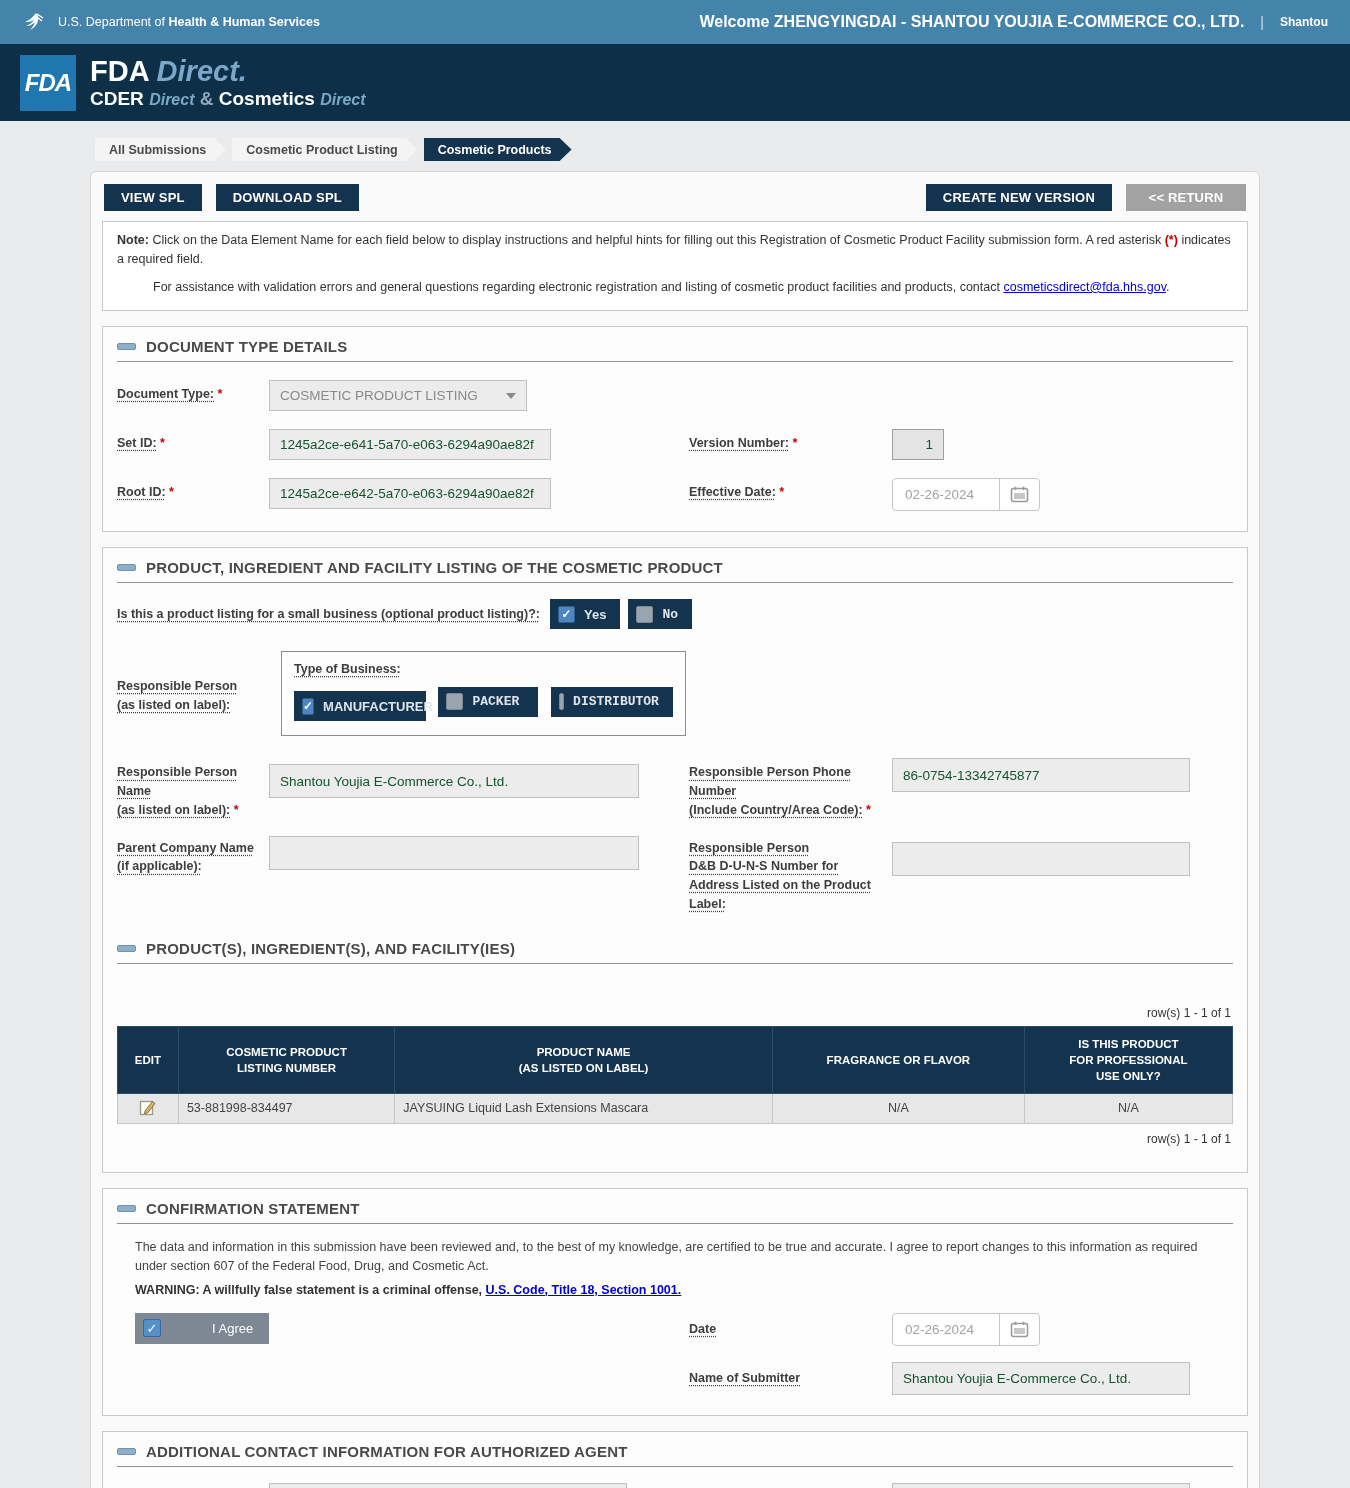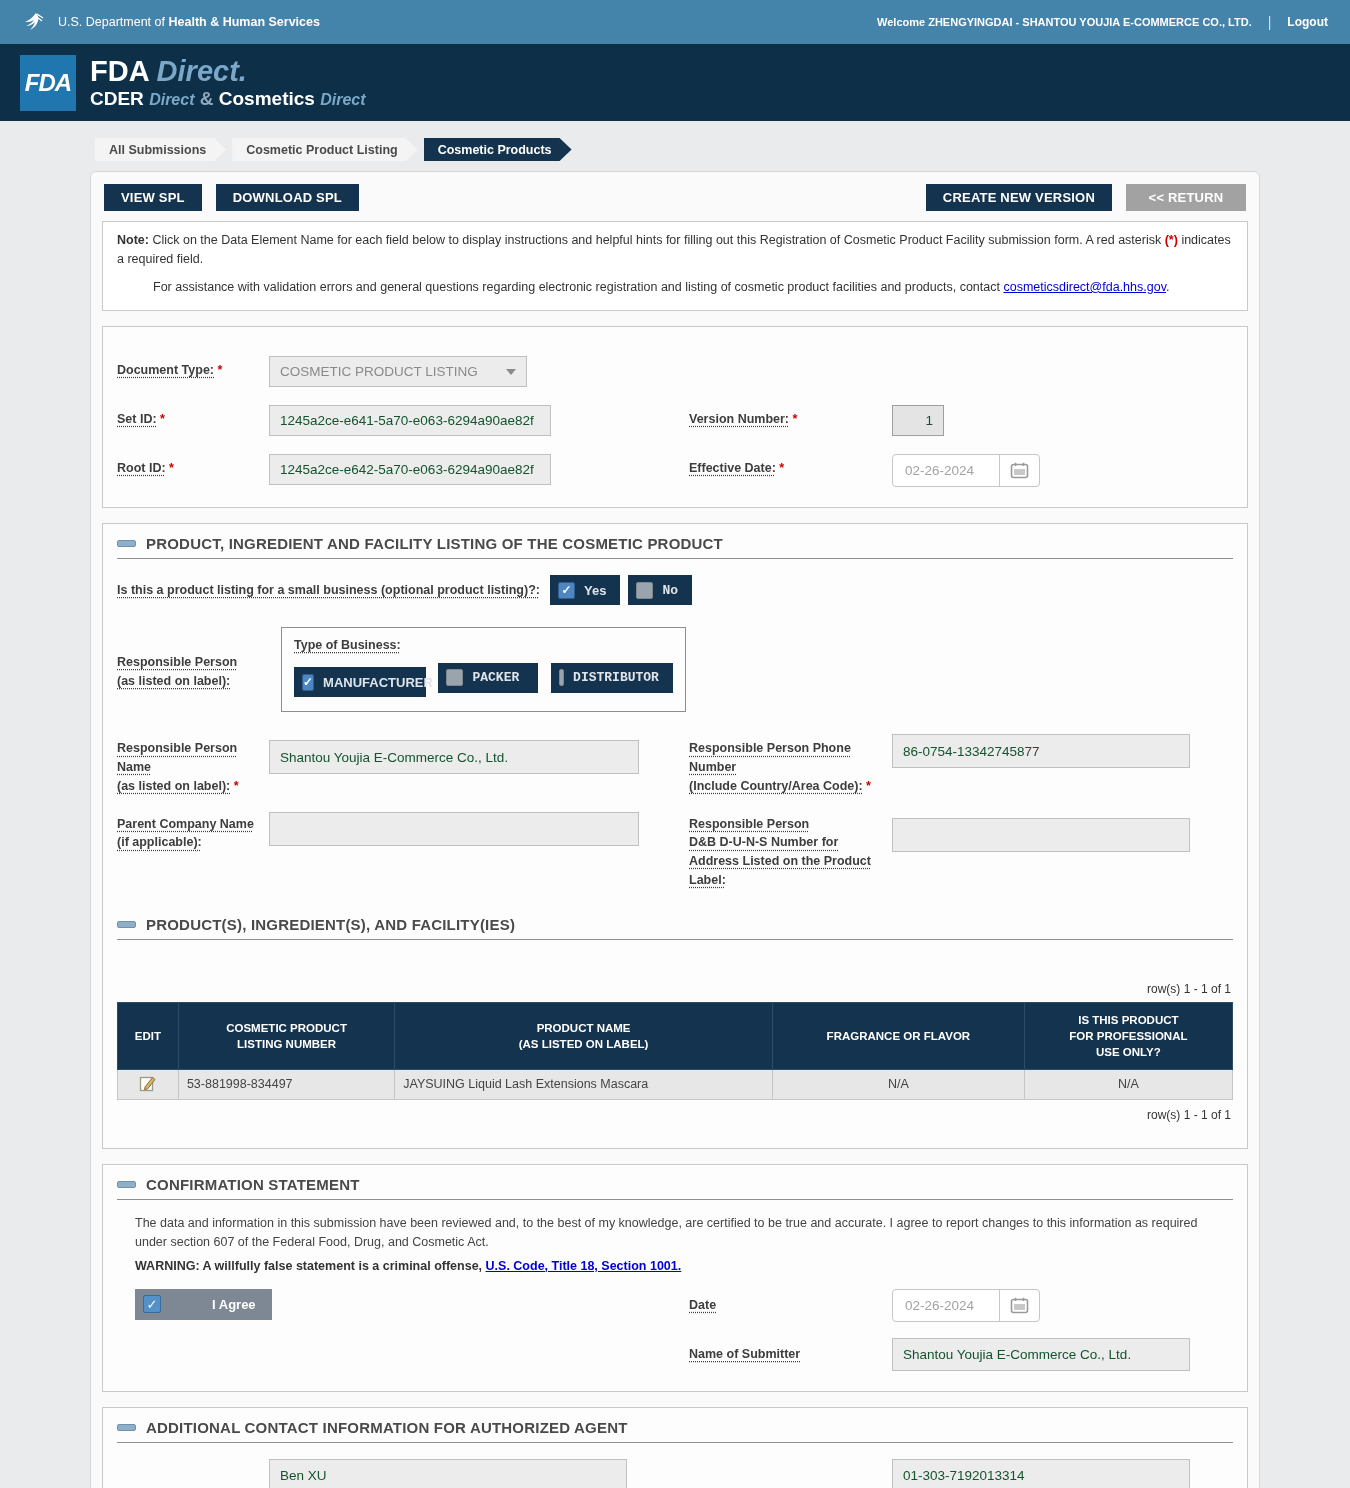--- a/index.html
+++ b/index.html
@@ -5,21 +5,21 @@
   * { margin:0; padding:0; box-sizing:border-box; }
   html,body { width:1350px; background:#e9ebed; font-family:"Liberation Sans", sans-serif; }
   body { min-height:1488px; }
 
   
   .topbar { height:44px; background:#4483aa; display:flex; align-items:center; padding:0 22px; color:#fff; }
   .topbar .eagle { margin-right:10px; }
   .topbar .dept { font-size:12.5px; }
   .topbar .dept b { font-weight:bold; }
   .topbar .spacer { flex:1; }
-  .topbar .welcome { font-size:11px; font-weight:bold; }
+  .topbar .welcome { font-size:16px; font-weight:bold; }
   .topbar .sep { margin:0 16px; color:#cfe0ec; font-size:14px; }
   .topbar .logout { font-size:12px; font-weight:bold; cursor:pointer; }
 
   
   .brand { height:77px; background:#0d2f48; display:flex; align-items:center; padding-left:20px; }
   .fda-box { width:56px; height:56px; background:#2077b0; color:#fff; display:flex; align-items:center; justify-content:center;
              font-size:24px; font-weight:bold; font-style:italic; letter-spacing:-1px; }
   .brand-text { margin-left:14px; line-height:1.05; }
   .brand-line1 { font-size:29px; font-weight:bold; color:#fff; }
   .brand-line1 .it { font-style:italic; color:#7ba7c9; font-weight:bold; }
@@ -101,21 +101,21 @@
   td.center { text-align:center; }
   .editcell { text-align:center; cursor:pointer; }
 
   
   .stmt { font-size:12.5px; color:#444; line-height:1.55; margin-top:14px; }
   .warn { font-size:12.5px; color:#333; font-weight:bold; margin-top:6px; }
   .warn a { color:#0000d4; }
   .agree { display:inline-flex; align-items:center; background:#7d8894; height:31px; padding:0 16px 0 8px; margin-top:16px; cursor:pointer; }
   .agree .box { width:18px; height:18px; background:#5591c9; border:1px solid #39689c; border-radius:2px; color:#fff;
                 display:flex; align-items:center; justify-content:center; font-size:13px; margin-right:9px; }
-  .agree .alabel { color:#fff; font-weight:bold; font-size:13px;padding-left:42px; }
+  .agree .alabel { color:#fff; font-weight:normal; font-size:13px;padding-left:42px; }
 
   .confrow { display:flex; margin-top:-31px; }
   .confrow .halfpad { width:50%; }
   .conf-right { width:50%; display:flex; padding-left:14px; }
   .conf-right .lbl { width:203px; padding-top:7px; }
 
   svg { display:block; }
 </style>
 </head>
 <body>
@@ -126,21 +126,21 @@
       <path d="M14 2 C11 6 8 9 3 11 C8 11 10 10 12 9 C10 12 7 14 4 15 C8 15 11 13 13 11 C12 14 10 17 8 19 C12 17 15 14 16 10 C17 7 16 4 14 2 Z" fill="#ffffff"></path>
       <path d="M15 3 L21 7 M15 6 L20 10" stroke="#ffffff" stroke-width="1.2"></path>
     </svg>
   </span>
   <span class="dept">
     <span>U.S. Department of</span>&nbsp;<b>Health &amp; Human Services</b>
   </span>
   <span class="spacer"></span>
   <span class="welcome">Welcome ZHENGYINGDAI - SHANTOU YOUJIA E-COMMERCE CO., LTD.</span>
   <span class="sep">|</span>
-  <span class="logout">Logout</span>
+  <span class="logout">Shantou</span>
 </div>
 
 <div class="brand">
   <div class="fda-box">FDA</div>
   <div class="brand-text">
     <div class="brand-line1">
       <span>FDA</span> <span class="it">Direct</span><span class="it">.</span>
     </div>
     <div class="brand-line2">
       <span>CDER</span> <span class="it">Direct</span>
@@ -165,20 +165,24 @@
     <button class="btn">CREATE NEW VERSION</button>
     <button class="btn gray" style="margin-left:14px; width:120px;">&lt;&lt; RETURN</button>
   </div>
 
   <div class="notebox">
     <p><b>Note:</b><span> Click on the Data Element Name for each field below to display instructions and helpful hints for filling out this Registration of Cosmetic Product Facility submission form. A red asterisk </span><span class="req">(*)</span><span> indicates a required field.</span></p>
     <p class="indent"><span>For assistance with validation errors and general questions regarding electronic registration and listing of cosmetic product facilities and products, contact </span><a class="link">cosmeticsdirect@fda.hhs.gov</a><span>.</span></p>
   </div>
 
   <div class="panel">
+    <div class="sec-title">
+      <span class="dash"></span>
+      <h2>DOCUMENT TYPE DETAILS</h2>
+    </div>
 
     <div class="halfrow">
       <div class="half">
         <span class="lbl"><span class="u">Document Type:</span> <span class="req">*</span></span>
         <div class="selectbox">
           <span>COSMETIC PRODUCT LISTING</span>
           <span class="caret"></span>
         </div>
       </div>
       <div class="half right"></div>

